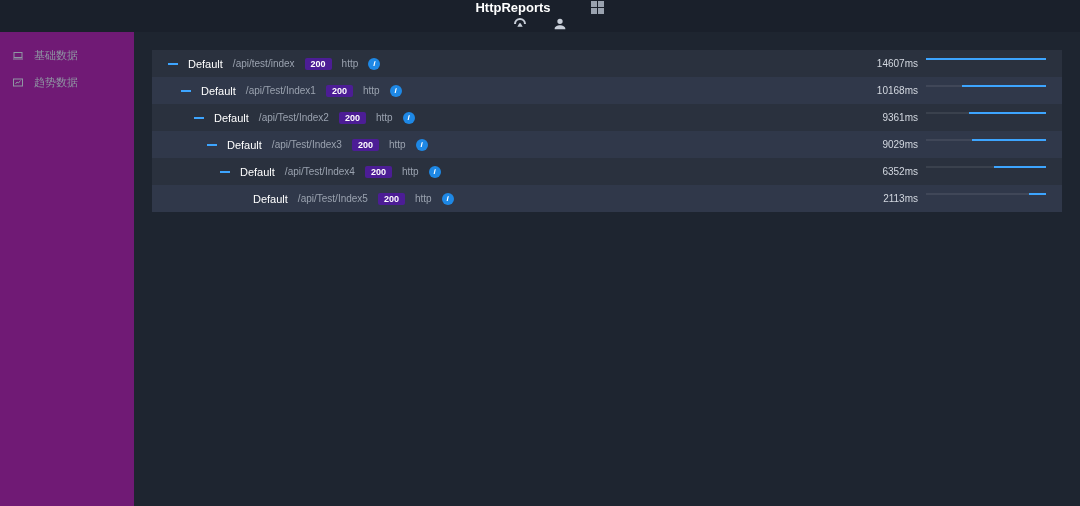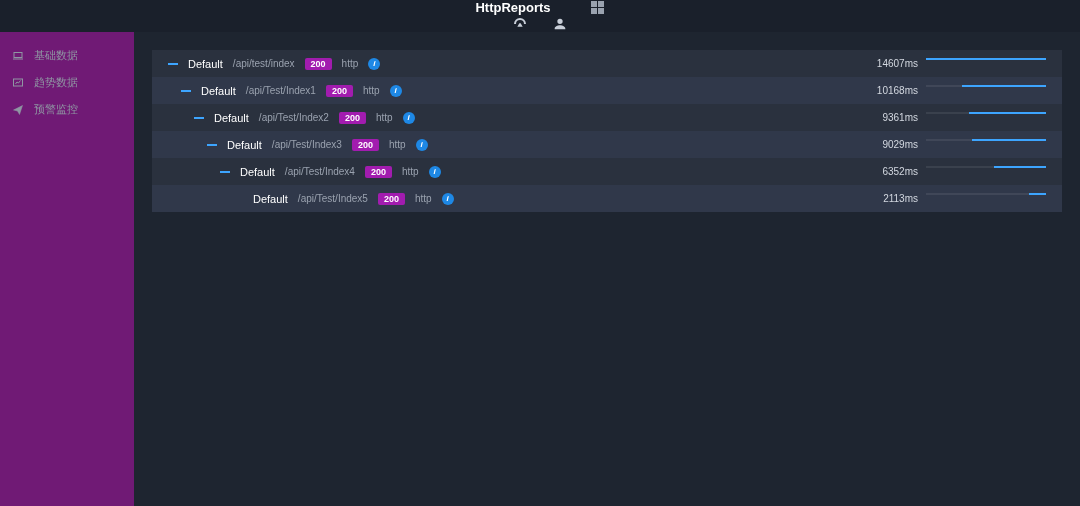--- a/index.html
+++ b/index.html
@@ -111,21 +111,21 @@
     .service-name {
       color: #fff;
       font-weight: 400;
       font-size: 11px;
     }
     .route {
       color: #9aa2af;
       font-size: 10px;
     }
     .status-badge {
-      background: #a21caf;
+      background: #4c1d95;
       color: #fff;
       padding: 1px 6px;
       border-radius: 2px;
       font-size: 9px;
       font-weight: 600;
     }
     .proto {
       color: #9aa2af;
       font-size: 10px;
     }
@@ -201,26 +201,20 @@
         </svg>
       <span>基础数据</span>
     </div>
     <div class="nav-item">
       <svg viewBox="0 0 24 24">
           <rect x="3" y="4" width="18" height="14" fill="none" stroke-width="2"></rect>
           <path d="M7 14l3-4 3 2 4-5" fill="none" stroke-width="2"></path>
         </svg>
       <span>趋势数据</span>
     </div>
-    <div class="nav-item">
-      <svg viewBox="0 0 24 24">
-          <path d="M3 12l18-9-6 18-4-7z"></path>
-        </svg>
-      <span>预警监控</span>
-    </div>
   </div>
 
   <div class="main">
     <div class="panel" id="trace-panel">
         <div class="trace-row even" style="padding-left: 16px;">
           <div class="row-left">
             <span class="collapse-btn"></span>
             <span class="service-name">Default</span>
             <span class="route">/api/test/index</span>
             <span class="status-badge">200</span>

